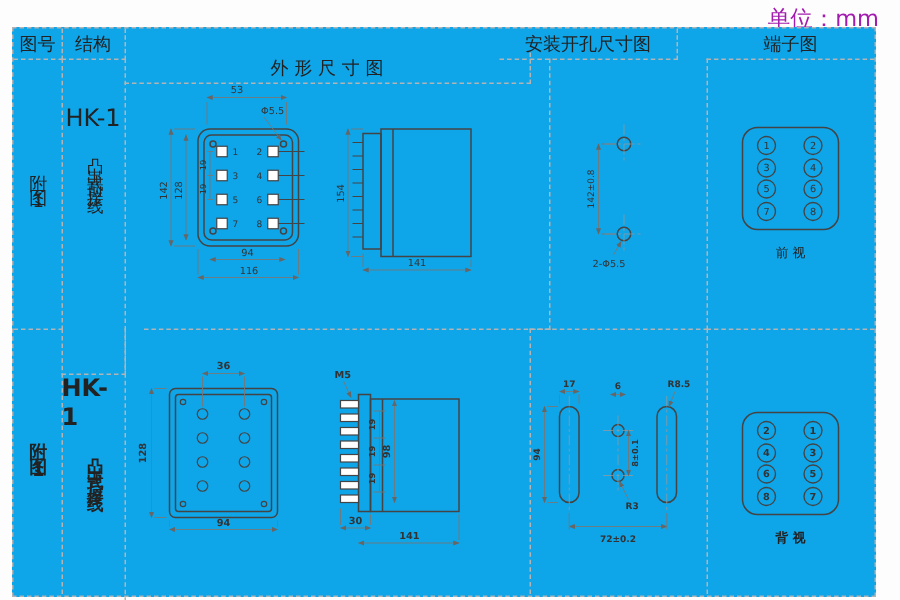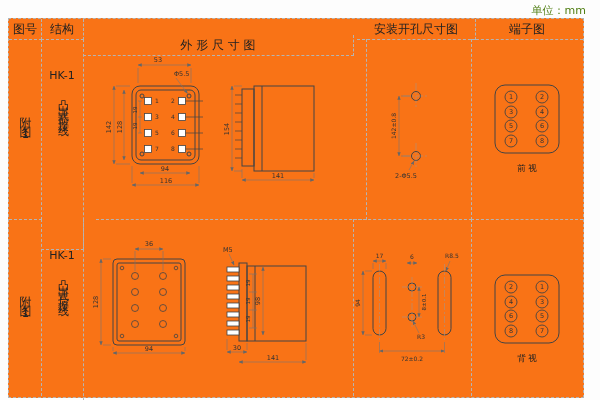--- a/index.html
+++ b/index.html
@@ -1,42 +1,42 @@
 <!DOCTYPE html>
 <html><head>
 <meta charset="utf-8">
 <style>
   html,body{width:600px;height:400px;overflow:hidden;margin:0;padding:0;}
   body{font-family:"DejaVu Sans","Liberation Sans",sans-serif;background:#fdfdfd;color:#222;position:relative;}
   .page{position:absolute;inset:0;}
-  .unit{position:absolute;top:3px;right:14px;font-size:11px;color:#4d7c0f;}
-  .tbl{position:absolute;left:8px;top:18px;width:574px;height:378px;border:1px dashed #b4b4b4;background:#f97316;}
+  .unit{position:absolute;top:3px;right:14px;font-size:15px;color:#a21caf;}
+  .tbl{position:absolute;left:8px;top:18px;width:574px;height:378px;border:1px dashed #b4b4b4;background:#0ea5e9;}
   .c{position:absolute;display:flex;align-items:center;justify-content:center;border-right:1px dashed #b4b4b4;border-bottom:1px dashed #b4b4b4;font-size:12px;color:#222;}
   .nr{border-right:none;text-align:right;}
-  .nb{border-bottom:none;}
+  .nb{border-bottom:none;font-weight:bold;}
   .dcell{align-items:flex-start;justify-content:flex-start;}
   .dcell svg{display:block;}
   .vtext{writing-mode:vertical-lr;text-orientation:upright;letter-spacing:10px;font-size:12px;color:#222;}
   .structcell{flex-direction:column;justify-content:flex-start;padding-top:30px;gap:9px;}
-  .model{font-size:11px;color:#222;}
+  .model{font-size:16px;color:#222;}
   .vstruct{writing-mode:vertical-lr;text-orientation:upright;letter-spacing:5px;font-size:11px;color:#222;}
   svg text{font-family:"DejaVu Sans","Liberation Sans",sans-serif;}
 </style>
 </head>
 <body>
 
 <div class="page">
   <div class="unit">单位：mm</div>
 
   <div class="tbl">
 
     <div class="c" style="left:0;top:0;width:32px;height:20px">图号</div>
     <div class="c" style="left:32px;top:0;width:42px;height:20px">结构</div>
     <div class="c" style="left:74px;top:16px;width:270px;height:20px">外 形 尺 寸 图</div>
-    <div class="c" style="left:348px;top:0;width:118px;height:20px">安装开孔尺寸图</div>
+    <div class="c" style="left:324px;top:0;width:118px;height:20px">安装开孔尺寸图</div>
     <div class="c nr" style="left:462px;top:0;width:112px;height:20px">端子图</div>
 
     <div class="c" style="left:0;top:20px;width:32px;height:180px">
       <span class="vtext">附图1</span>
     </div>
     <div class="c structcell" style="left:32px;top:20px;width:42px;height:180px">
       <span class="model">HK-1</span>
       <span class="vstruct">凸出式前接线</span>
     </div>
 

